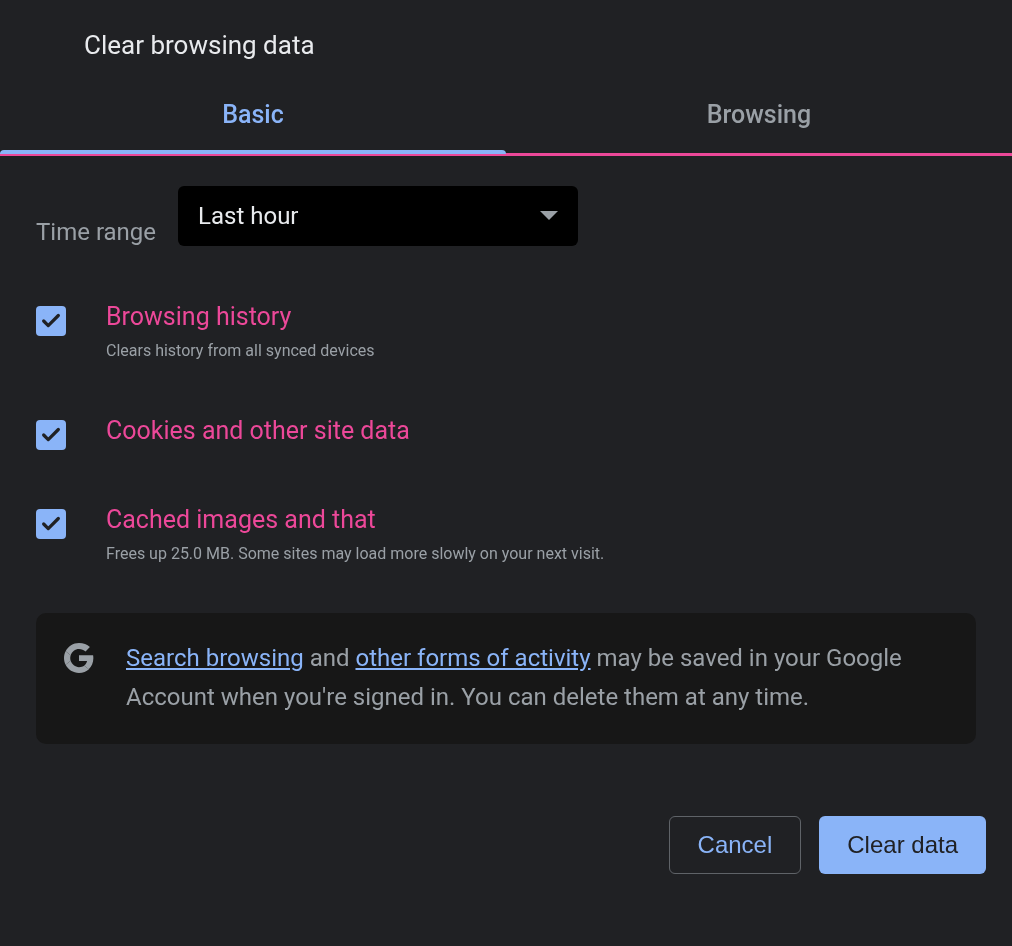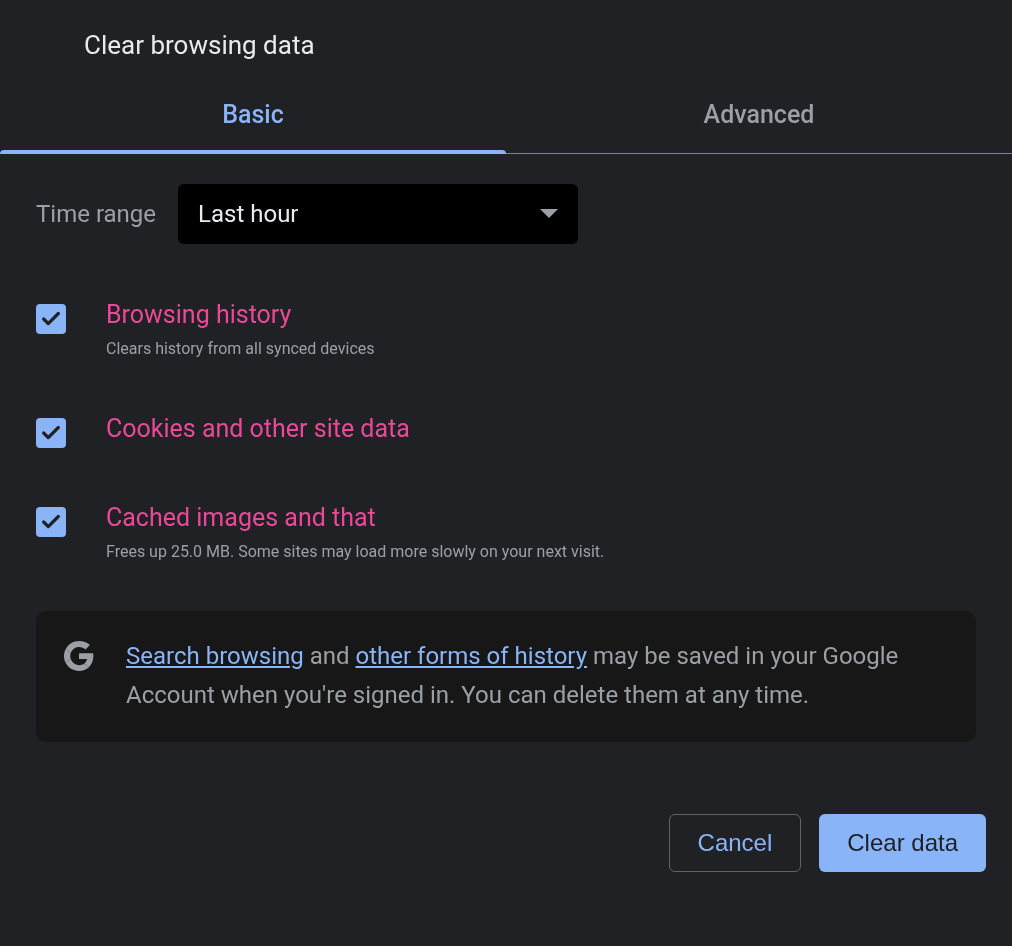--- a/index.html
+++ b/index.html
@@ -20,21 +20,21 @@
     }
     .dialog-title {
       font-size: 26px;
       font-weight: 400;
       color: #e8eaed;
       padding: 30px 36px 20px 36px;
       margin-left: 48px;
     }
     .tabs {
       display: flex;
-      border-bottom: 1px solid #ec4899;
+      border-bottom: 3px solid #ec4899;
     }
     .tab {
       flex: 1;
       text-align: center;
       padding: 20px 0 24px 0;
       font-size: 25px;
       font-weight: 500;
       color: #9aa0a6;
       cursor: pointer;
       position: relative;
@@ -50,21 +50,21 @@
       bottom: -1px;
       height: 4px;
       background: #8ab4f8;
       border-radius: 4px 4px 0 0;
     }
     .content {
       padding: 30px 36px 0 36px;
     }
     .time-range-row {
       display: flex;
-      align-items: center;
+      align-items: flex-end;
       gap: 22px;
       margin-bottom: 56px;
     }
     .time-range-label {
       font-size: 24px;
       color: #9aa0a6;
     }
     .select {
       background: #000000;
       color: #e8eaed;
@@ -165,21 +165,21 @@
     }
   </style>
 </head>
 <body>
 
 <div class="dialog">
   <div class="dialog-title">Clear browsing data</div>
 
   <div class="tabs">
     <div class="tab active">Basic</div>
-    <div class="tab">Advanced</div>
+    <div class="tab">Browsing</div>
   </div>
 
   <div class="content">
 
     <div class="time-range-row">
       <div class="time-range-label">Time range</div>
       <div class="select">
         <span>Last hour</span>
         <span class="select-caret">
           <svg width="18" height="10" viewBox="0 0 18 10">
@@ -227,21 +227,21 @@
     <div class="info-box">
       <span class="google-g">
         <svg width="30" height="30" viewBox="0 0 48 48">
           <path fill="#9aa0a6" d="M24 9.5c4.03 0 7.64 1.53 10.45 4.04l6.98-6.98C36.99 2.38 30.89 0 24 0 14.62 0 6.51 5.38 2.56 13.22l8.14 6.32C12.64 13.72 17.85 9.5 24 9.5z"></path>
           <path fill="#9aa0a6" d="M46.98 24.55c0-1.68-.15-3.3-.43-4.86H24v9.19h12.94c-.56 2.99-2.25 5.53-4.78 7.23l7.46 5.79C44.04 37.93 46.98 31.8 46.98 24.55z"></path>
           <path fill="#9aa0a6" d="M10.7 28.46c-.48-1.43-.75-2.95-.75-4.46s.27-3.03.75-4.46l-8.14-6.32C.92 16.46 0 20.12 0 24s.92 7.54 2.56 10.78l8.14-6.32z"></path>
           <path fill="#9aa0a6" d="M24 48c6.48 0 11.93-2.13 15.9-5.81l-7.46-5.79c-2.08 1.4-4.75 2.23-8.44 2.23-6.15 0-11.36-4.22-13.3-10.04l-8.14 6.32C6.51 42.62 14.62 48 24 48z"></path>
         </svg>
       </span>
       <div class="info-text">
-        <span class="link">Search browsing</span><span> and </span><span class="link">other forms of history</span><span> may be saved in your Google Account when you're signed in. You can delete them at any time.</span>
+        <span class="link">Search browsing</span><span> and </span><span class="link">other forms of activity</span><span> may be saved in your Google Account when you're signed in. You can delete them at any time.</span>
       </div>
     </div>
 
   </div>
 
   <div class="footer">
     <button class="btn btn-cancel">Cancel</button>
     <button class="btn btn-primary">Clear data</button>
   </div>
 </div>

